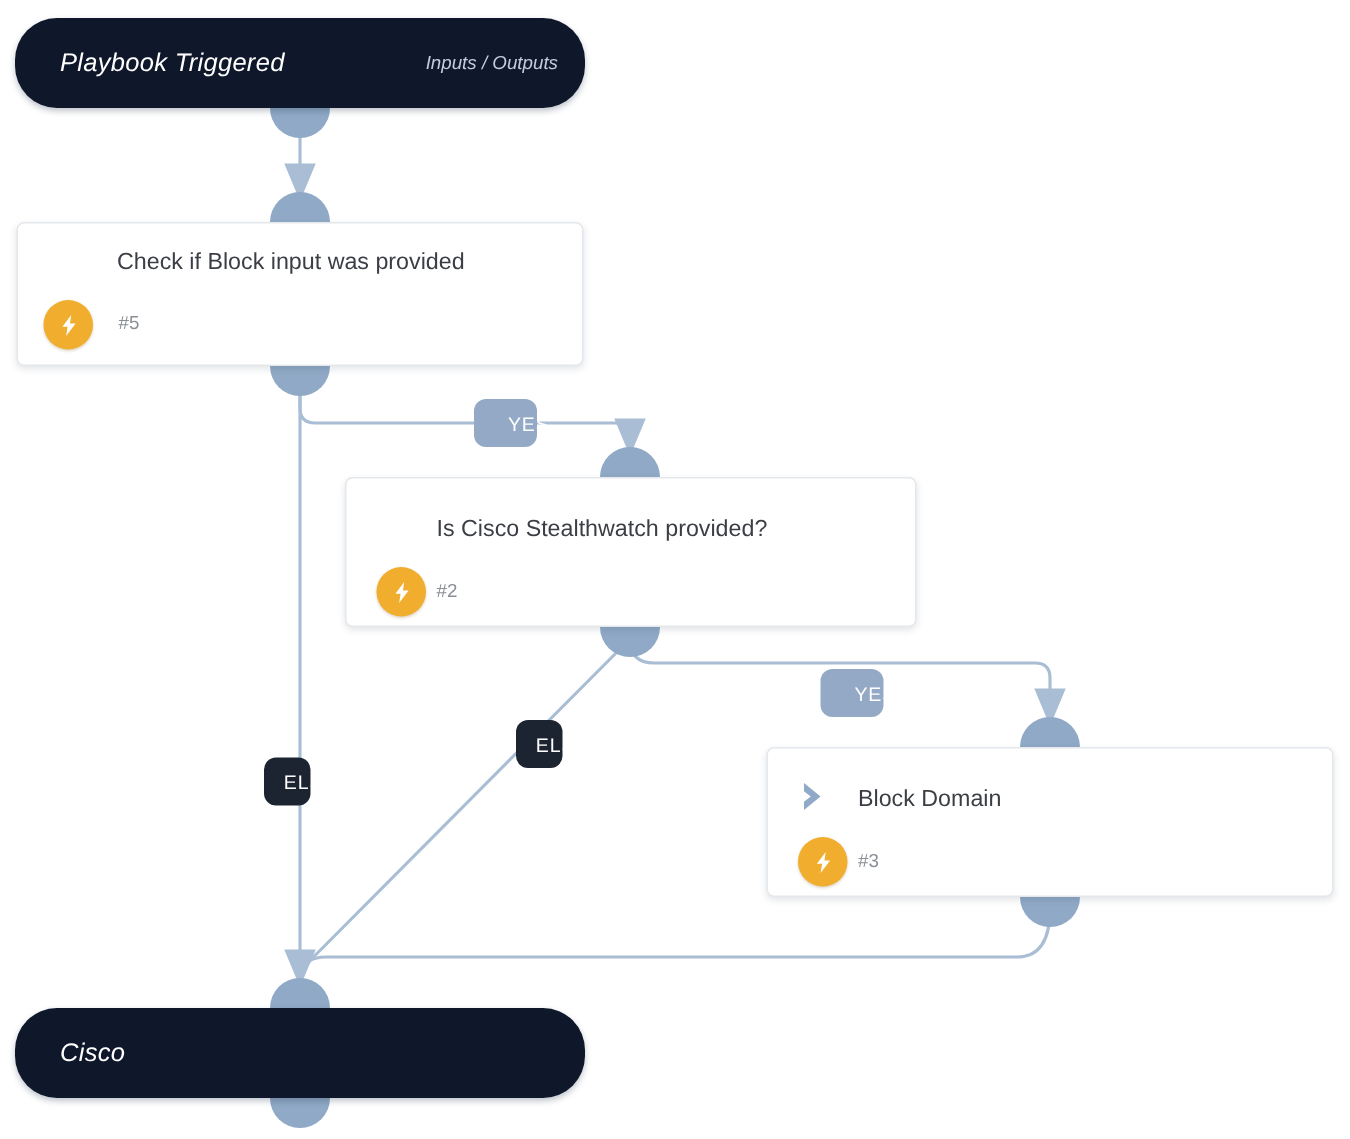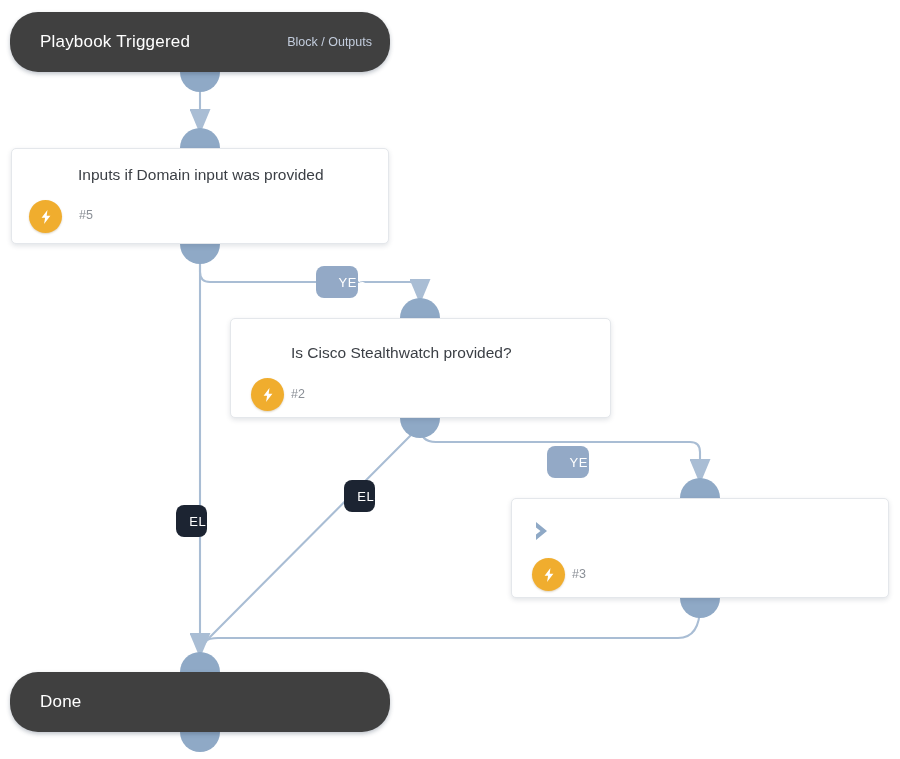--- a/index.html
+++ b/index.html
@@ -22,26 +22,27 @@
   
   #edges {
     position: absolute;
     left: 0; top: 0;
     width: 900px; height: 759px;
     pointer-events: none;
   }
   
   .terminal {
     position: absolute;
-    background: #404040;
+    background: #0f172a;
     border-radius: 28px;
     box-shadow: 0 2px 4px rgba(40,55,80,.30);
     display: flex;
     align-items: center;
     box-sizing: border-box;
+    font-style: italic;
   }
   .terminal-title {
     color: #ffffff;
     font-size: 17px;
     letter-spacing: .2px;
     white-space: nowrap;
   }
   .terminal-sub {
     color: #c3cddd;
     font-size: 12.5px;
@@ -167,28 +168,28 @@
       <path d="M400,418 A20,20 0 0 0 440,418 Z"></path>
       <path d="M680,498 A20,20 0 0 1 720,498 Z"></path>
       <path d="M680,598 A20,20 0 0 0 720,598 Z"></path>
       <path d="M180,672 A20,20 0 0 1 220,672 Z"></path>
       <path d="M180,732 A20,20 0 0 0 220,732 Z"></path>
     </g>
   </svg>
 
   <div class="terminal" style="left:10px; top:12px; width:380px; height:60px; padding:0 18px 0 30px;">
     <span class="terminal-title">Playbook Triggered</span>
-    <span class="terminal-sub" style="margin-left:auto;">Block / Outputs</span>
+    <span class="terminal-sub" style="margin-left:auto;">Inputs / Outputs</span>
   </div>
 
   <div class="node" style="left:11px; top:148px; width:378px; height:96px;">
     <span class="node-icon">
       <span class="diamond-icon"></span>
     </span>
-    <div class="node-title">Inputs if Domain input was provided</div>
+    <div class="node-title">Check if Block input was provided</div>
     <span class="node-badge" style="top:51px;">
       <svg class="bolt" viewBox="0 0 24 24" aria-hidden="true">
         <path d="M14.2 1.5 5.4 13.2h5.2L9.1 22.5 18.6 10H13z" fill="#ffffff"></path>
       </svg>
     </span>
     <div class="node-id" style="top:59px;">#5</div>
   </div>
 
   <div class="node" style="left:230px; top:318px; width:381px; height:100px;">
     <span class="node-icon" style="left:20px; top:17px;">
@@ -202,33 +203,34 @@
     </span>
     <div class="node-id" style="left:60px; top:68px;">#2</div>
   </div>
 
   <div class="node" style="left:511px; top:498px; width:378px; height:100px;">
     <span class="node-icon" style="left:16px; top:16px;">
       <svg class="chevron-icon" viewBox="0 0 32 32" aria-hidden="true">
         <path d="M8 7 L19 16 L8 25 L8 19.5 L12.5 16 L8 12.5 Z" fill="#8fa9c6"></path>
       </svg>
     </span>
+    <div class="node-title" style="left:60px; top:22px;">Block Domain</div>
     <span class="node-badge" style="left:20px; top:59px;">
       <svg class="bolt" viewBox="0 0 24 24" aria-hidden="true">
         <path d="M14.2 1.5 5.4 13.2h5.2L9.1 22.5 18.6 10H13z" fill="#ffffff"></path>
       </svg>
     </span>
     <div class="node-id" style="left:60px; top:68px;">#3</div>
   </div>
 
   <div class="edge-label yes" style="left:316px; top:266px;">YES</div>
 
   <div class="edge-label yes" style="left:547px; top:446px;">YES</div>
 
   <div class="edge-label else" style="left:176px; top:505px;">ELSE</div>
 
   <div class="edge-label else" style="left:344px; top:480px;">ELSE</div>
 
   <div class="terminal" style="left:10px; top:672px; width:380px; height:60px; padding:0 18px 0 30px;">
-    <span class="terminal-title">Done</span>
+    <span class="terminal-title">Cisco</span>
   </div>
 
 </div>
 
 </body></html>

